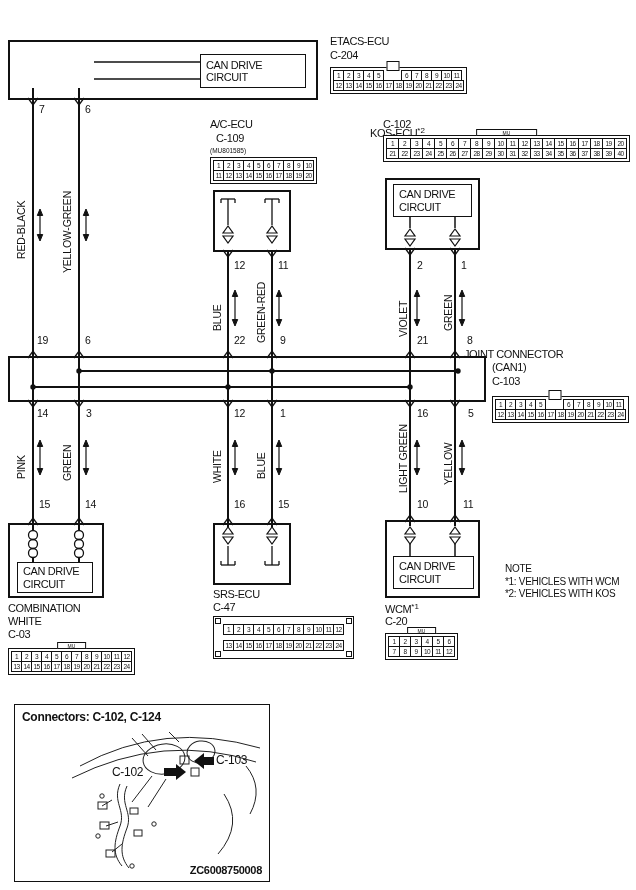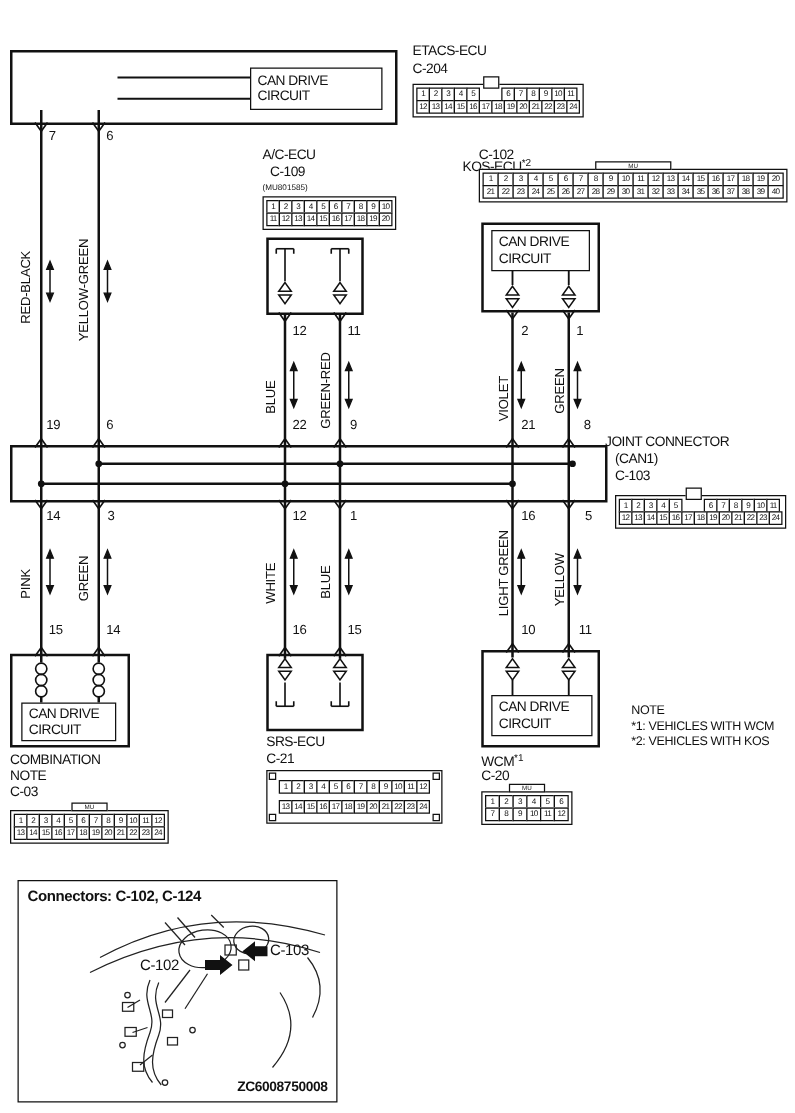--- a/index.html
+++ b/index.html
@@ -209,29 +209,29 @@
   <div class="lbl" style="left:330px;top:35px;">ETACS-ECU</div>
   <div class="lbl" style="left:330px;top:49px;">C-204</div>
 
   <div class="lbl" style="left:210px;top:118px;">A/C-ECU</div>
   <div class="lbl" style="left:216px;top:132px;">C-109</div>
   <div class="lbl small" style="left:210px;top:145px;">(MU801585)</div>
 
   <div class="lbl" style="left:370px;top:104px;margin-top:21px;"><span>KOS-ECU</span><span class="ref">*2</span></div>
   <div class="lbl" style="left:383px;top:118px;">C-102</div>
 
-  <div class="lbl" style="left:484px;top:348px;">JOINT CONNECTOR</div>
+  <div class="lbl" style="left:464px;top:348px;">JOINT CONNECTOR</div>
   <div class="lbl" style="left:492px;top:361px;">(CAN1)</div>
   <div class="lbl" style="left:492px;top:375px;">C-103</div>
 
-  <div class="lblw" style="left:8px;top:602px;width:90px;">COMBINATION NOTE</div>
+  <div class="lblw" style="left:8px;top:602px;width:90px;">COMBINATION WHITE</div>
   <div class="lbl" style="left:8px;top:628px;">C-03</div>
 
   <div class="lbl" style="left:213px;top:588px;">SRS-ECU</div>
-  <div class="lbl" style="left:213px;top:601px;">C-21</div>
+  <div class="lbl" style="left:213px;top:601px;">C-47</div>
 
   <div class="lbl" style="left:385px;top:601px;"><span>WCM</span><span class="ref">*1</span></div>
   <div class="lbl" style="left:385px;top:615px;">C-20</div>
 
   <span class="pin" style="left:39px;top:103px;">7</span>
   <span class="pin" style="left:85px;top:103px;">6</span>
   <span class="pin" style="left:37px;top:334px;">19</span>
   <span class="pin" style="left:85px;top:334px;">6</span>
   <span class="pin" style="left:234px;top:259px;">12</span>
   <span class="pin" style="left:278px;top:259px;">11</span>

